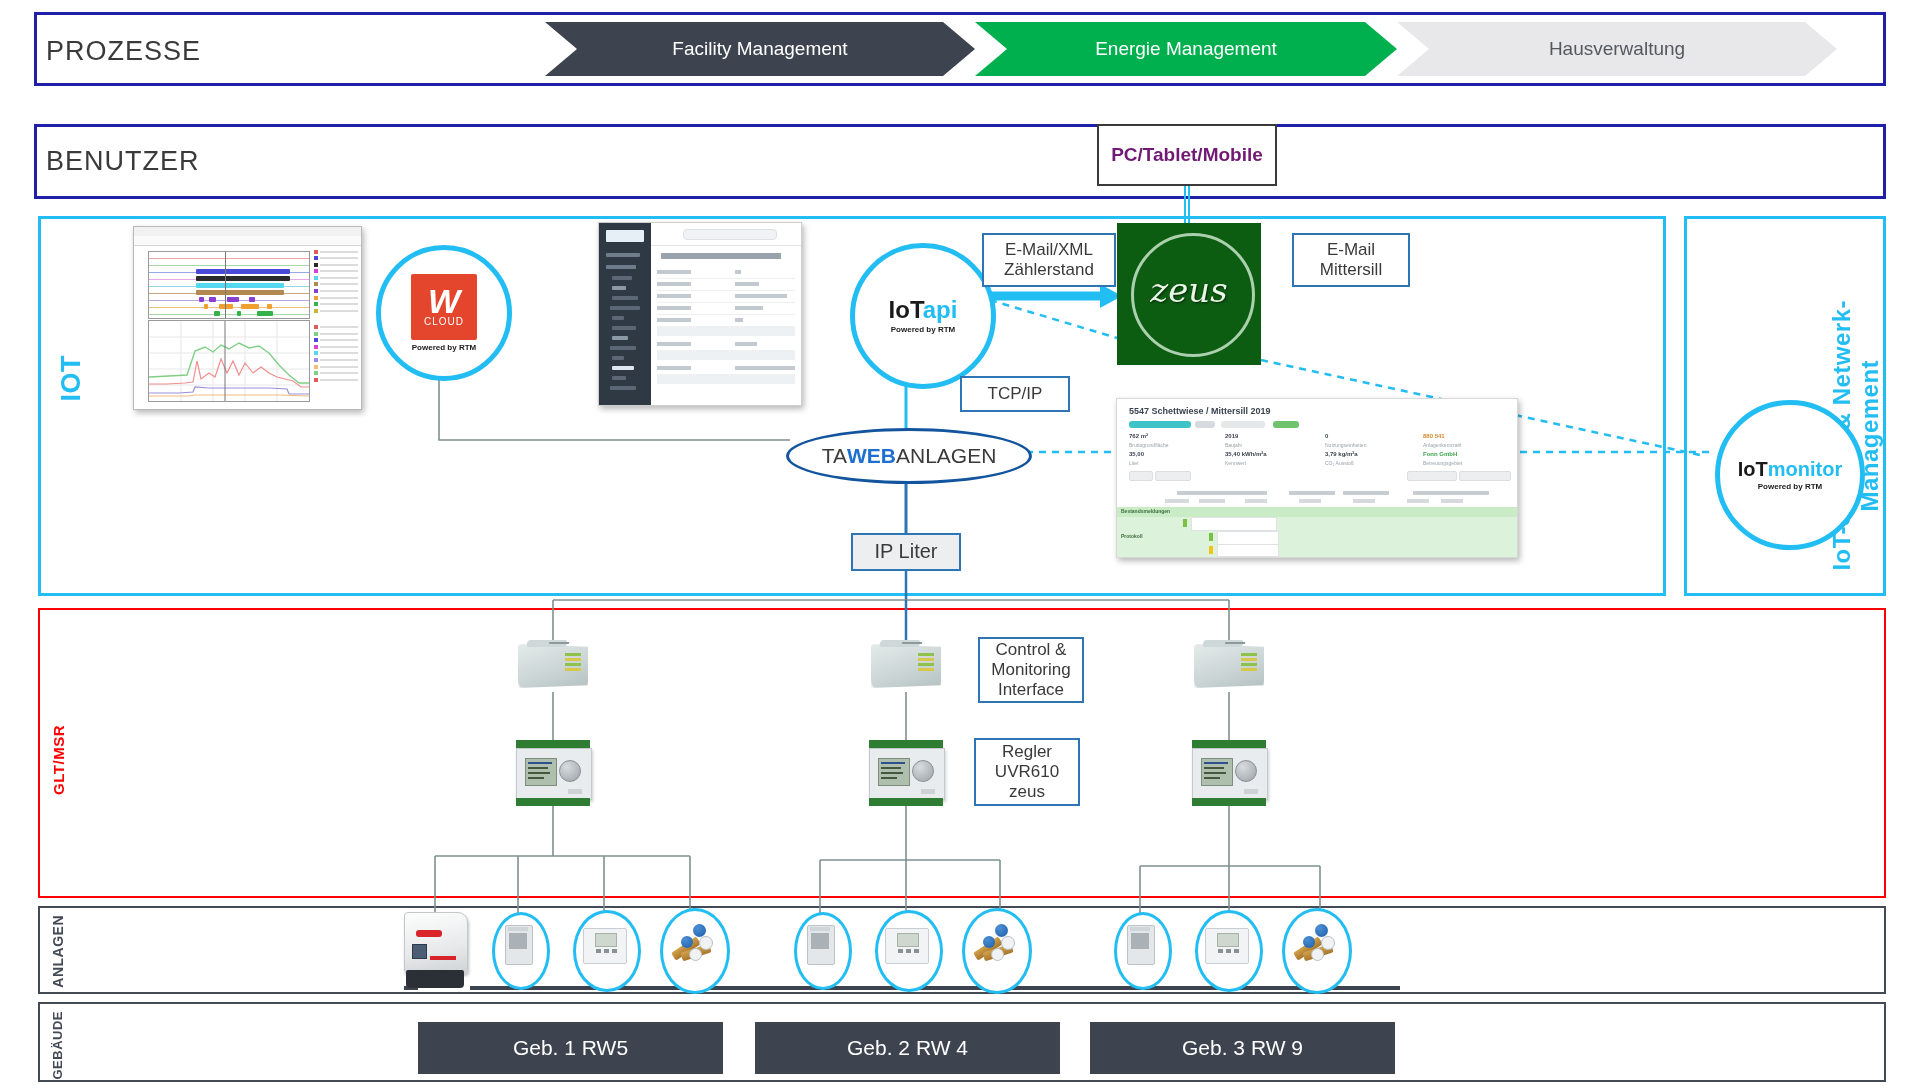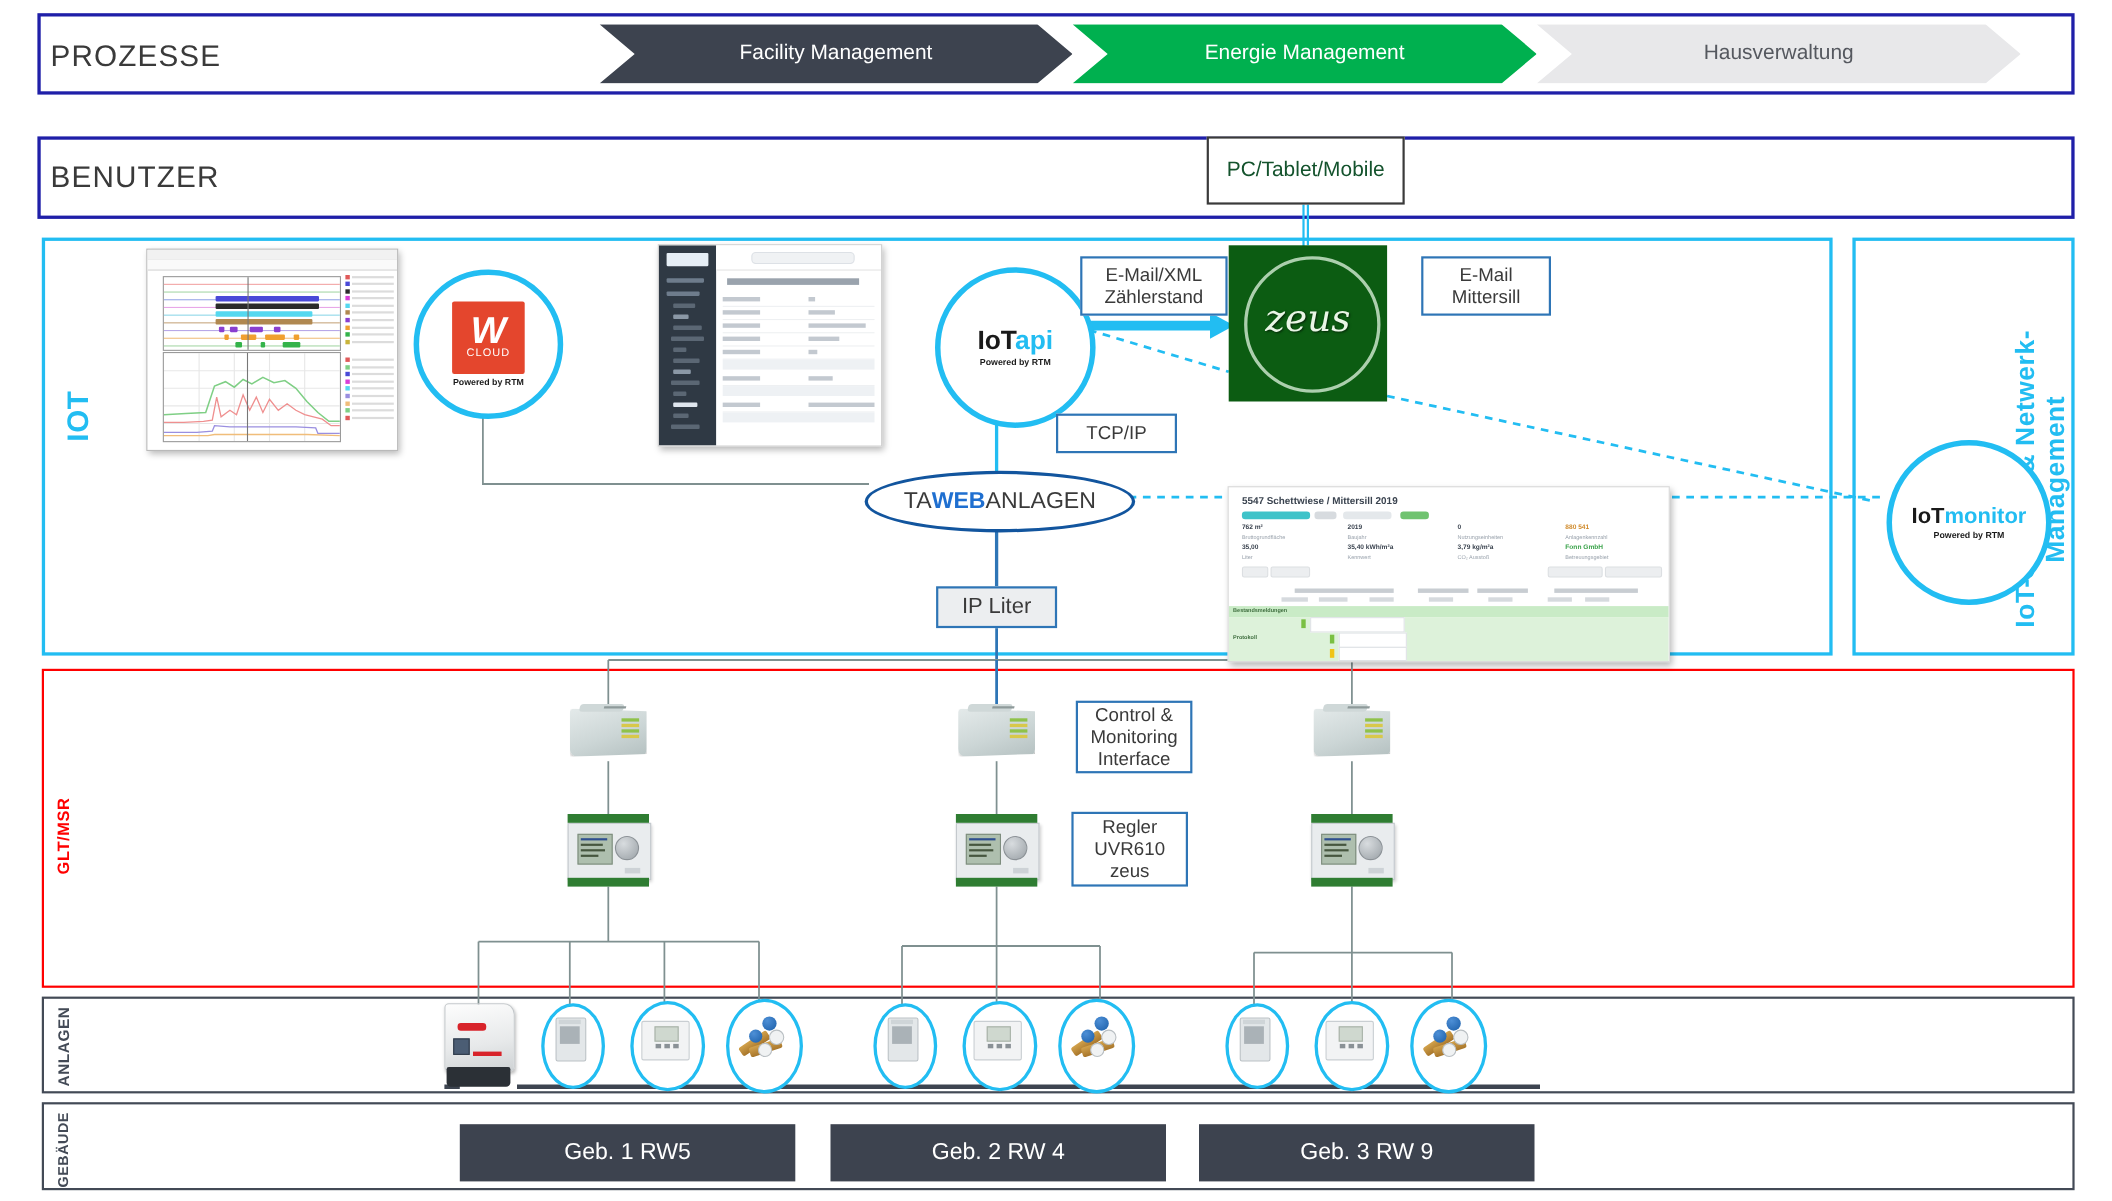--- a/index.html
+++ b/index.html
@@ -23,21 +23,21 @@
      clip-path:polygon(0 0,calc(100% - 32px) 0,100% 50%,calc(100% - 32px) 100%,0 100%,32px 50%);}
   #chev-2{left:1397px;width:440px;background:#e8e8ea;color:#55585f;
      clip-path:polygon(0 0,calc(100% - 32px) 0,100% 50%,calc(100% - 32px) 100%,0 100%,32px 50%);}
 
   
   #band-benutzer{left:34px;top:124px;width:1852px;height:75px;border:3px solid #1f1fa8;}
   #benutzer-title{position:absolute;left:46px;top:146px;font-size:27px;color:#3a3a3a;
                   letter-spacing:1px;}
   #pc-tablet-mobile{position:absolute;left:1097px;top:124px;width:176px;height:58px;
       border:2px solid #3a3a3a;background:#fff;display:flex;align-items:center;
-      justify-content:center;font-size:19px;font-weight:normal;color:#14532d;z-index:9;text-align:center;}
+      justify-content:center;font-size:19px;font-weight:bold;color:#701a75;z-index:9;text-align:center;}
 
   
   #band-iot{left:38px;top:216px;width:1628px;height:380px;border:3px solid #22bdf2;}
   #iot-label{left:56px;top:355px;font-size:27px;font-weight:bold;color:#22bdf2;}
   #band-iotmon{left:1684px;top:216px;width:202px;height:380px;border:3px solid #22bdf2;}
   #iotmon-label{left:1828px;top:300px;font-size:24px;font-weight:bold;color:#22bdf2;
                 line-height:1.15;text-align:center;}
 
   
   #band-glt{left:38px;top:608px;width:1848px;height:290px;border:2px solid #ff0000;}
@@ -84,21 +84,21 @@
   #lbl-iprouter{left:851px;top:533px;width:110px;height:38px;background:#eceef0;
                 border-color:#2e75b6;font-size:20px;}
   #lbl-cmi{left:978px;top:637px;width:106px;height:66px;}
   #lbl-regler{left:974px;top:738px;width:106px;height:68px;}
 
   
   .shot{position:absolute;background:#fff;box-shadow:2px 3px 6px rgba(0,0,0,.28);
         overflow:hidden;z-index:7;}
   #shot-trend{left:133px;top:226px;width:227px;height:182px;border:1px solid #b9b9b9;}
   #shot-admin{left:598px;top:222px;width:202px;height:182px;border:1px solid #cfcfcf;}
-  #shot-portal{left:1116px;top:398px;width:400px;height:158px;border:1px solid #d8d8d8;margin-top:44px;}
+  #shot-portal{left:1116px;top:398px;width:400px;height:158px;border:1px solid #d8d8d8;}
   #zeus-logo{position:absolute;left:1117px;top:223px;width:144px;height:142px;
              background:#0c5c12;z-index:7;overflow:hidden;}
   #zeus-ring{position:absolute;left:14px;top:10px;width:118px;height:118px;border-radius:50%;
              border:3px solid rgba(226,245,226,.75);}
   #zeus-text{position:absolute;left:0;top:47px;width:144px;text-align:center;
              font-family:"DejaVu Serif",serif;font-style:italic;font-size:34px;color:#e9f6e6;
              text-shadow:1px 1px 2px rgba(0,0,0,.6);}
 
   
   .tr-tb{position:absolute;left:0;top:0;width:100%;height:9px;background:#f1f1f1;

